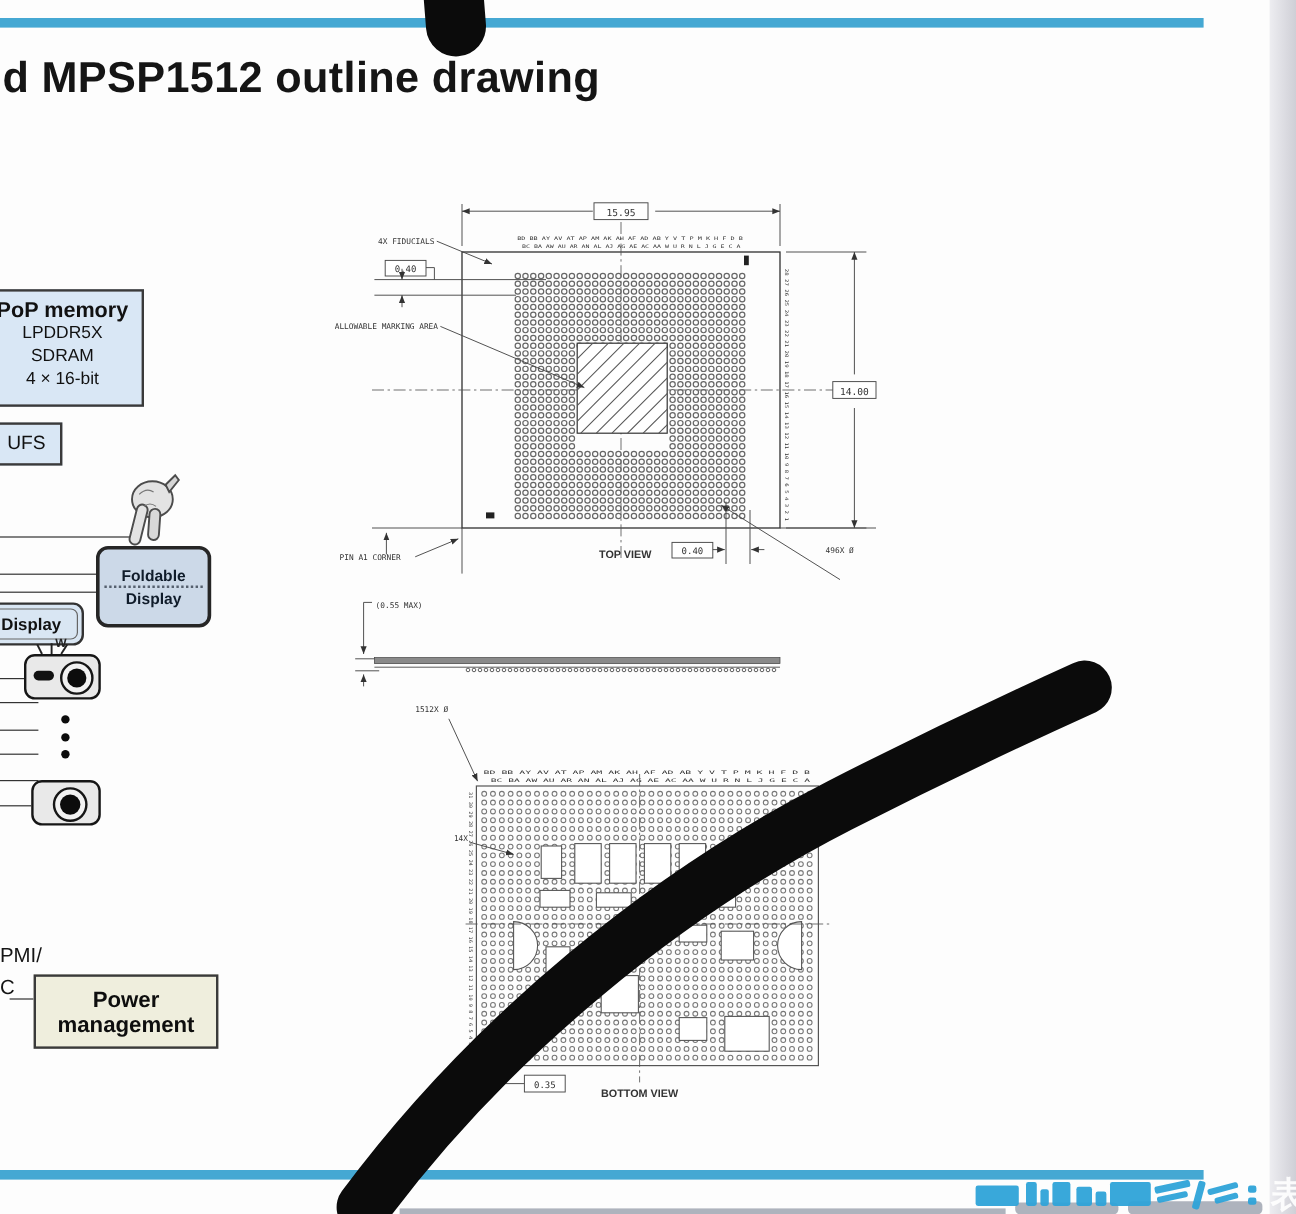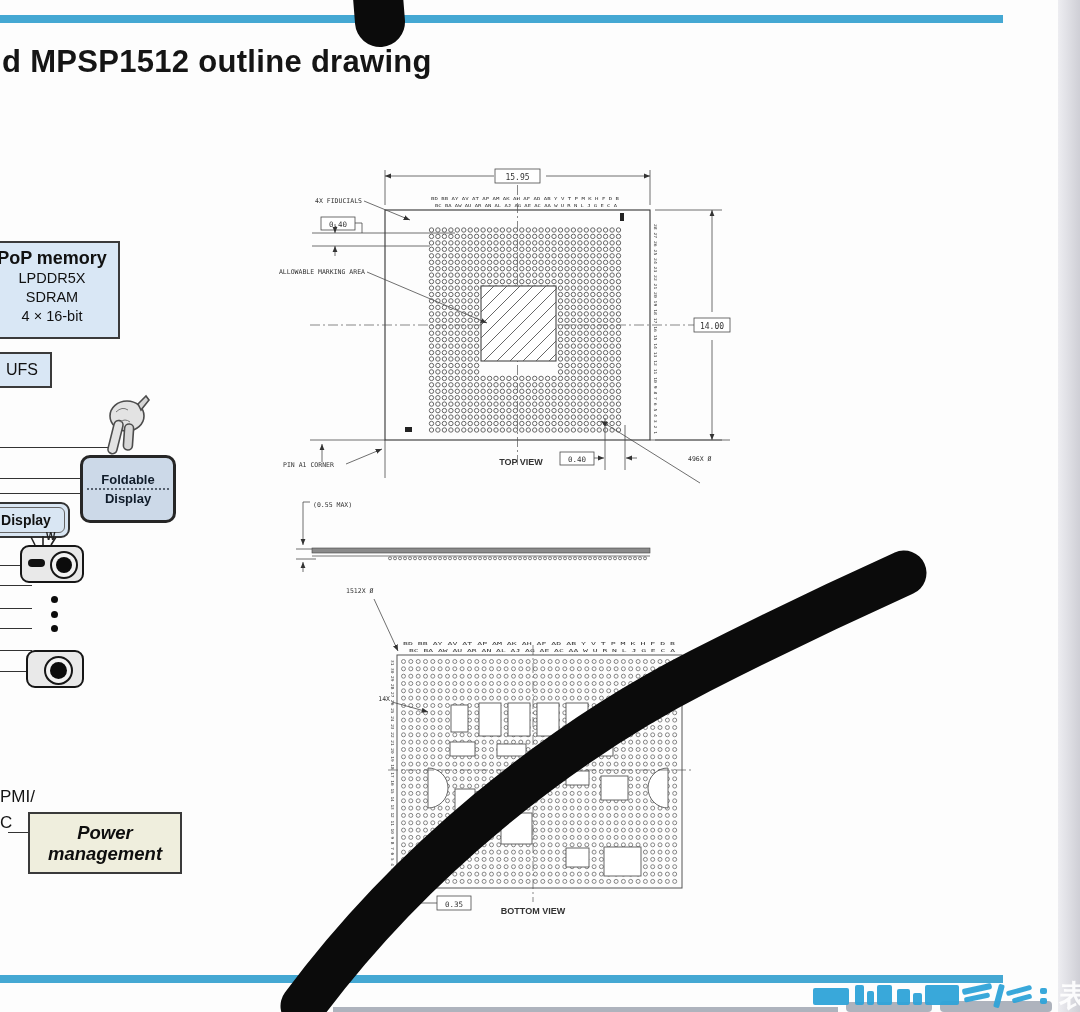--- a/index.html
+++ b/index.html
@@ -1,19 +1,19 @@
 <!DOCTYPE html>
 <html><head>
 <meta charset="utf-8">
 <style>
   html,body{margin:0;padding:0;background:#888;}
   .page{position:relative;width:1080px;height:1012px;background:#fdfdfd;overflow:hidden;
         font-family:"Liberation Sans",sans-serif;}
   .abs{position:absolute;}
-  .title{position:absolute;left:2px;top:44px;font-size:31px;font-weight:bold;color:#151515;
+  .title{position:absolute;left:2px;top:44px;font-size:36px;font-weight:bold;color:#151515;
          letter-spacing:.3px;white-space:nowrap;z-index:1;}
   svg.draw{position:absolute;left:0;top:0;z-index:2;}
   svg text{stroke:none;fill:#333;}
   .blk{position:absolute;box-sizing:border-box;background:#d9e7f5;border:2.5px solid #3a3a3a;
        text-align:center;color:#111;z-index:3;}
   .blk .bt{font-weight:bold;font-size:18px;line-height:22px;}
   .blk .bl{font-size:14.5px;line-height:19px;}
   .cline{position:absolute;height:0;border-top:1.6px solid #333;z-index:3;}
   .display-blk{position:absolute;left:-18px;top:502px;width:88px;height:36px;box-sizing:border-box;
        background:#d9e6f3;border:2.5px solid #333;border-radius:9px;padding:3px;z-index:3;}
@@ -29,21 +29,21 @@
        border-radius:9px;z-index:3;}
   .lens-o{position:absolute;box-sizing:border-box;background:#f2f2f2;border:2.5px solid #161616;
        border-radius:50%;}
   .lens-i{position:absolute;background:#0c0c0c;border-radius:50%;}
   .cam-oval{position:absolute;background:#111;border-radius:5px;}
   .dot{position:absolute;width:7px;height:7px;background:#0c0c0c;border-radius:50%;z-index:3;}
   .pmi{position:absolute;font-size:17px;color:#141414;z-index:3;text-align:center;}
   .power-blk{position:absolute;left:28px;top:812px;width:154px;height:62px;box-sizing:border-box;
        background:#efeedd;border:2.5px solid #3a3a3a;display:flex;flex-direction:column;
        justify-content:center;text-align:center;z-index:3;}
-  .power-blk div{font-weight:bold;font-size:18.5px;line-height:21px;color:#0e0e0e;font-style:italic;}
+  .power-blk div{font-weight:bold;font-size:18.5px;line-height:21px;color:#0e0e0e;}
   .wfrag{position:absolute;background:#2ea3d8;border-radius:2px;opacity:.95;z-index:4;}
   .gseg{position:absolute;background:#aeb3bd;z-index:2;}
   .strip{position:absolute;left:1058px;top:0;width:22px;height:1012px;z-index:4;
        background:linear-gradient(to right,#ededf1,#cfcfd6);}
   .strip-char{position:absolute;left:1px;top:976px;font-size:30px;font-weight:bold;
        color:rgba(255,255,255,.9);}
   .wlabel{position:absolute;left:46px;top:531px;font-size:10px;font-weight:bold;color:#222;z-index:3;}
 </style>
 </head>
 <body>

